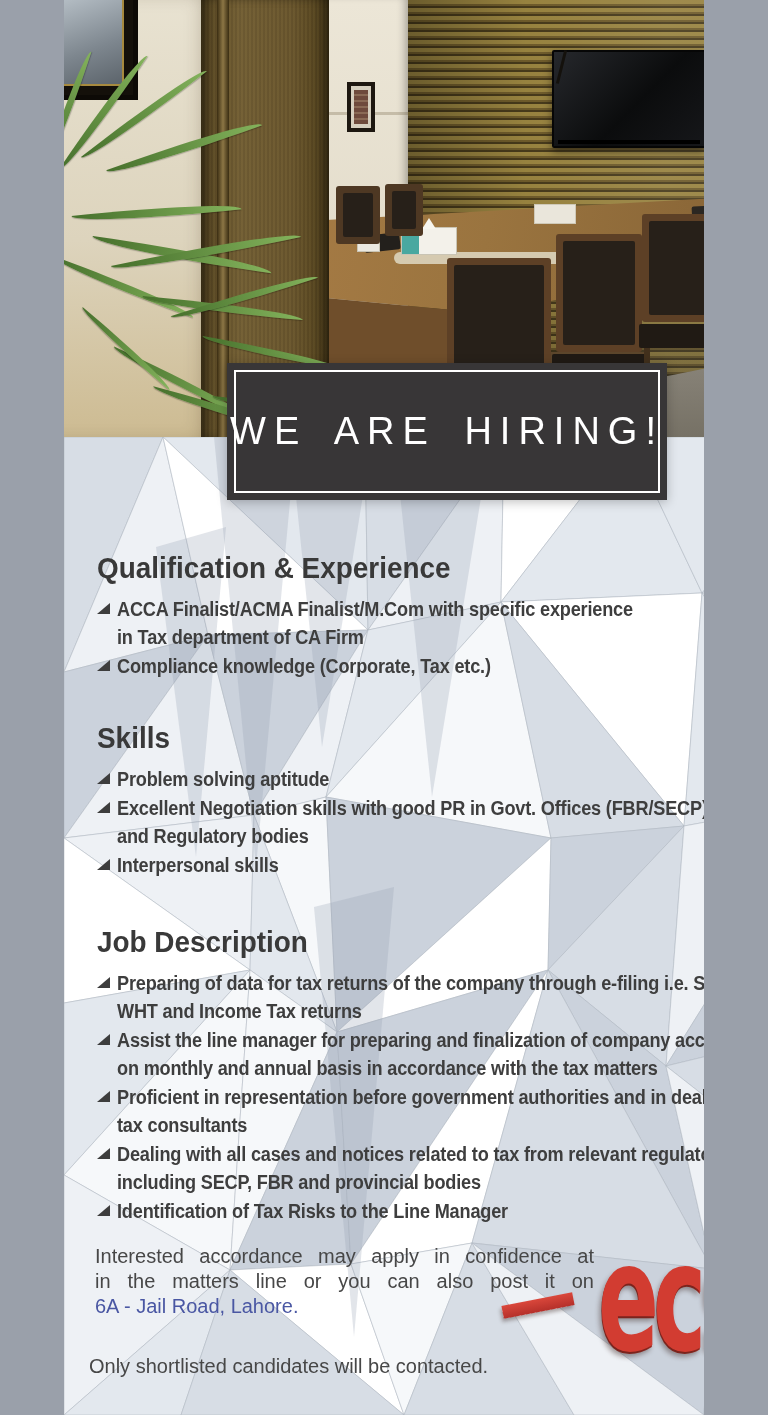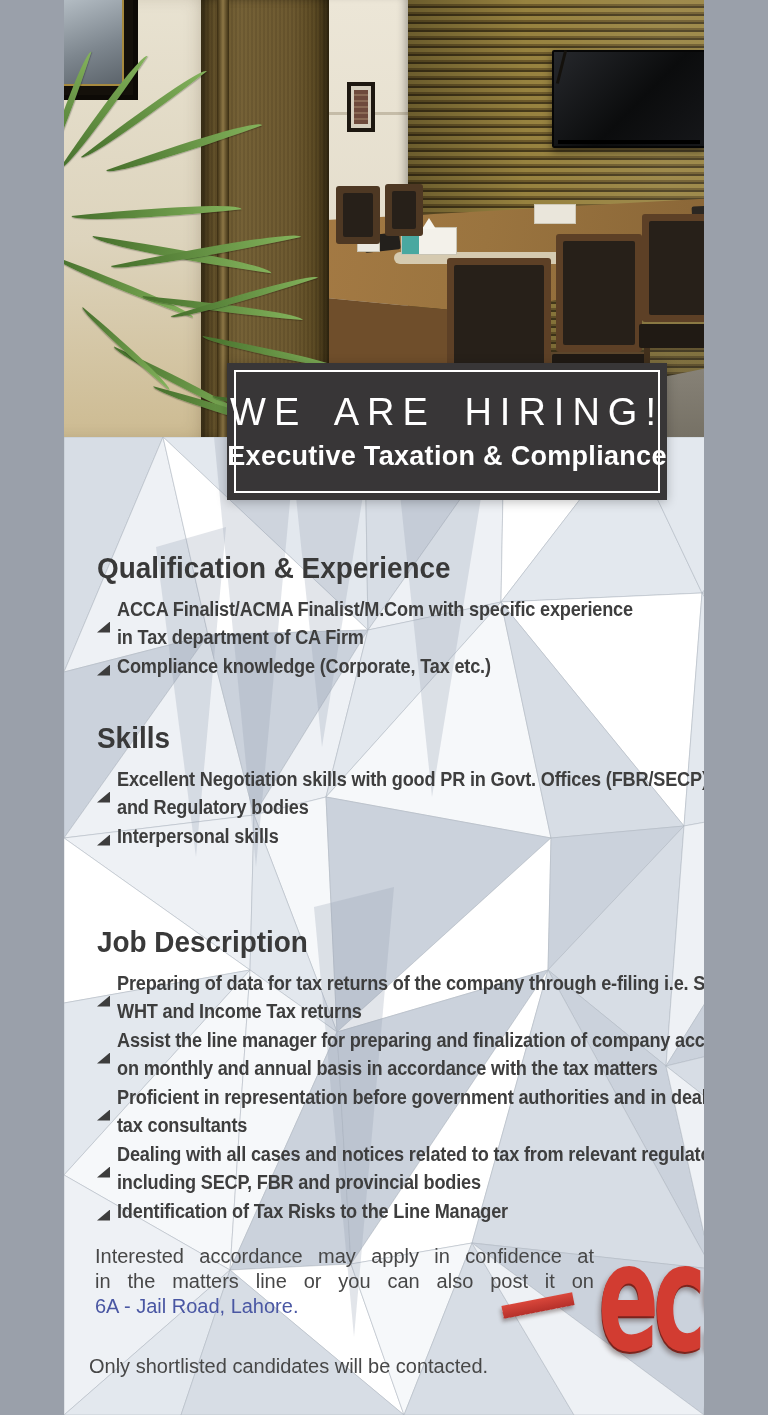--- a/index.html
+++ b/index.html
@@ -110,21 +110,21 @@
   .title-box{position:absolute;left:163px;top:363px;width:440px;height:137px;background:#383637;z-index:5;
     padding:7px;box-sizing:border-box;box-shadow:0 2px 10px rgba(0,0,0,.25);}
   .title-inner{border:2px solid #ffffff;height:100%;display:flex;flex-direction:column;align-items:center;justify-content:center;box-sizing:border-box;}
   .title-line1{color:#fff;font-size:38px;font-weight:400;letter-spacing:8px;word-spacing:10px;white-space:nowrap;}
   .title-line2{color:#fff;font-size:27px;font-weight:700;letter-spacing:.3px;margin-top:7px;white-space:nowrap;}
 
   
   .section{position:absolute;left:33px;z-index:2;color:#3b3b3b;}
   .sec0{top:551px;} .sec1{top:721px;} .sec2{top:925px;}
   .heading{font-size:30px;font-weight:700;color:#393939;letter-spacing:0;transform:scaleX(.93);transform-origin:left;white-space:pre;margin:0 0 10px 0;}
-  .bullet{display:flex;align-items:center;margin:0 0 1px 0;}
+  .bullet{display:flex;align-items:flex-start;margin:0 0 1px 0;}
   .tri{flex:0 0 auto;width:13px;height:11px;margin:8px 7px 0 0;background:#3d3d3d;
     clip-path:polygon(100% 0,100% 100%,0 100%);}
   .btext{font-size:19.5px;font-weight:700;line-height:28px;letter-spacing:-.2px;color:#3e3e3e;
     white-space:pre;transform:scaleX(.93);transform-origin:left;}
 
   
   .contact{position:absolute;left:31px;top:1244px;width:499px;z-index:2;color:#474747;font-size:20px;line-height:25px;}
   .cline{text-align:justify;text-align-last:justify;white-space:normal;}
   .clink{color:#4a57a3;}
   .address{color:#4a57a3;text-align:left;}
@@ -294,21 +294,20 @@
         <div class="leaf" style="left: 62px; top: 246px; width: 162px; height: 10px; transform: rotate(25deg); transform-origin: left center;"></div>
         <div class="leaf" style="left: 102px; top: 286px; width: 152px; height: 10px; transform: rotate(15deg); transform-origin: left center;"></div>
         <div class="leaf" style="left: 162px; top: 296px; width: 172px; height: 10px; transform: rotate(6deg); transform-origin: left center;"></div>
         <div class="leaf" style="left: 30px; top: 206px; width: 120px; height: 8px; transform: rotate(40deg); transform-origin: left center;"></div>
       </div>
   </div>
 
   <div class="title-box">
     <div class="title-inner">
       <div class="title-line1">WE ARE HIRING!</div>
-      <div class="title-line2">Executive Taxation &amp; Compliance</div>
     </div>
   </div>
 
   <div class="section sec0">
     <div class="heading">Qualification &amp; Experience</div>
     <div>
 
         <div class="bullet">
           <span class="tri"></span>
           <span class="btext">ACCA Finalist/ACMA Finalist/M.Com with specific experience
@@ -319,20 +318,24 @@
           <span class="tri"></span>
           <span class="btext">Compliance knowledge (Corporate, Tax etc.)</span>
         </div>
       </div>
   </div>
 
   <div class="section sec1">
     <div class="heading">Skills</div>
     <div>
 
+        <div class="bullet">
+          <span class="tri"></span>
+          <span class="btext">Problem solving aptitude</span>
+        </div>
 
         <div class="bullet">
           <span class="tri"></span>
           <span class="btext">Excellent Negotiation skills with good PR in Govt. Offices (FBR/SECP)
 and Regulatory bodies</span>
         </div>
 
         <div class="bullet">
           <span class="tri"></span>
           <span class="btext">Interpersonal skills</span>

